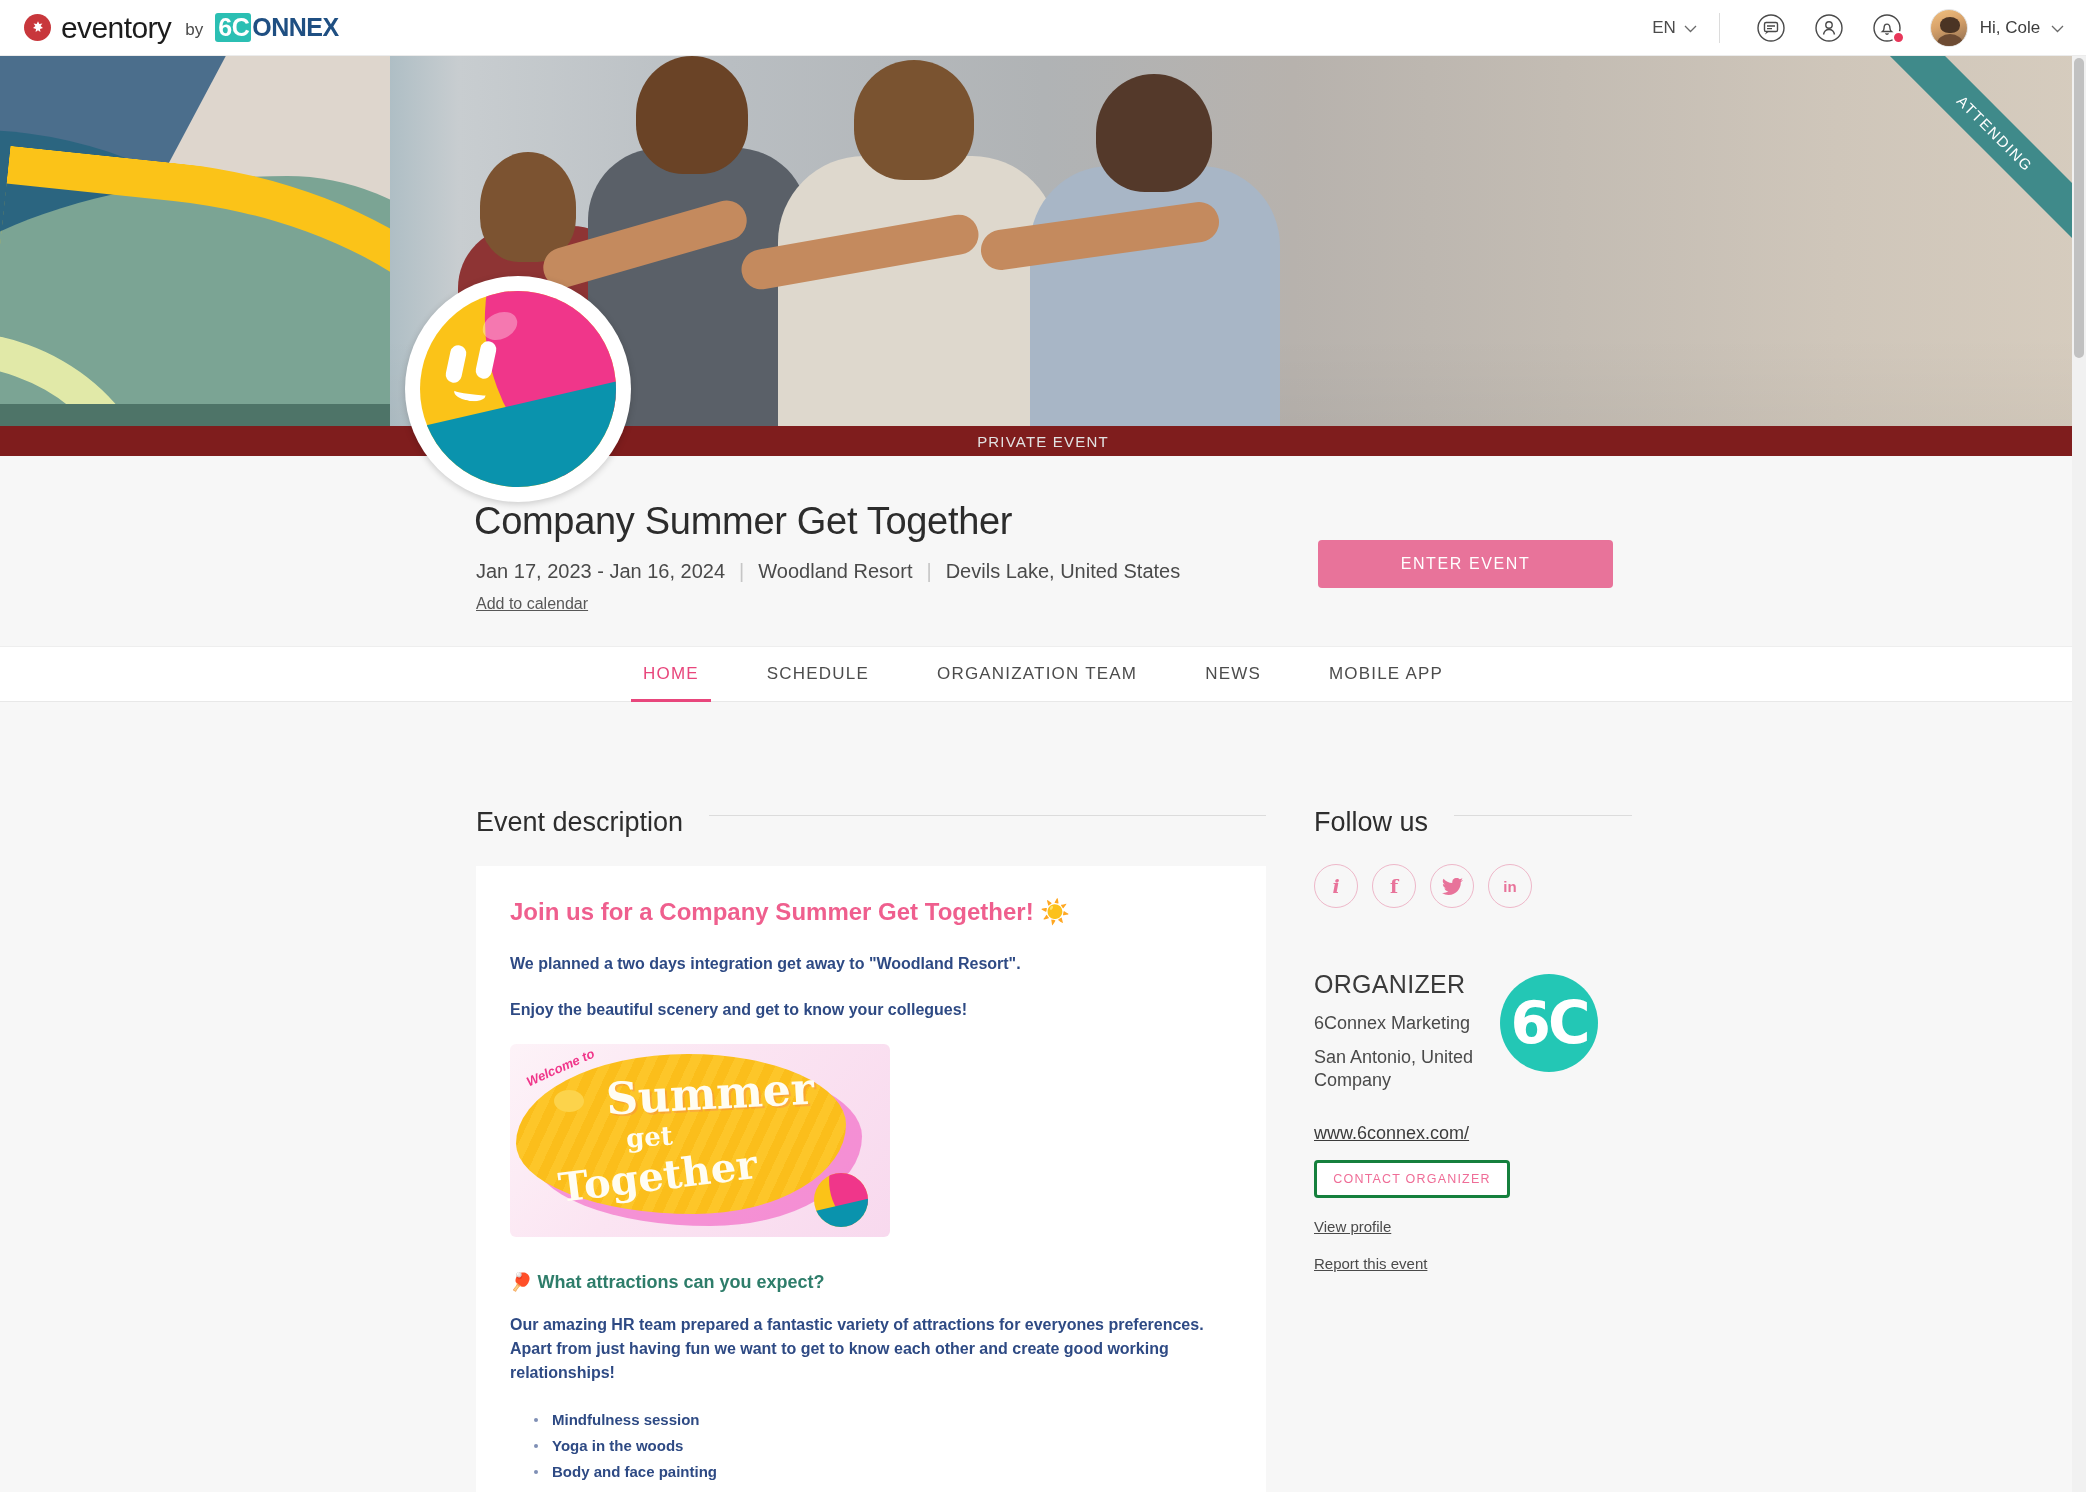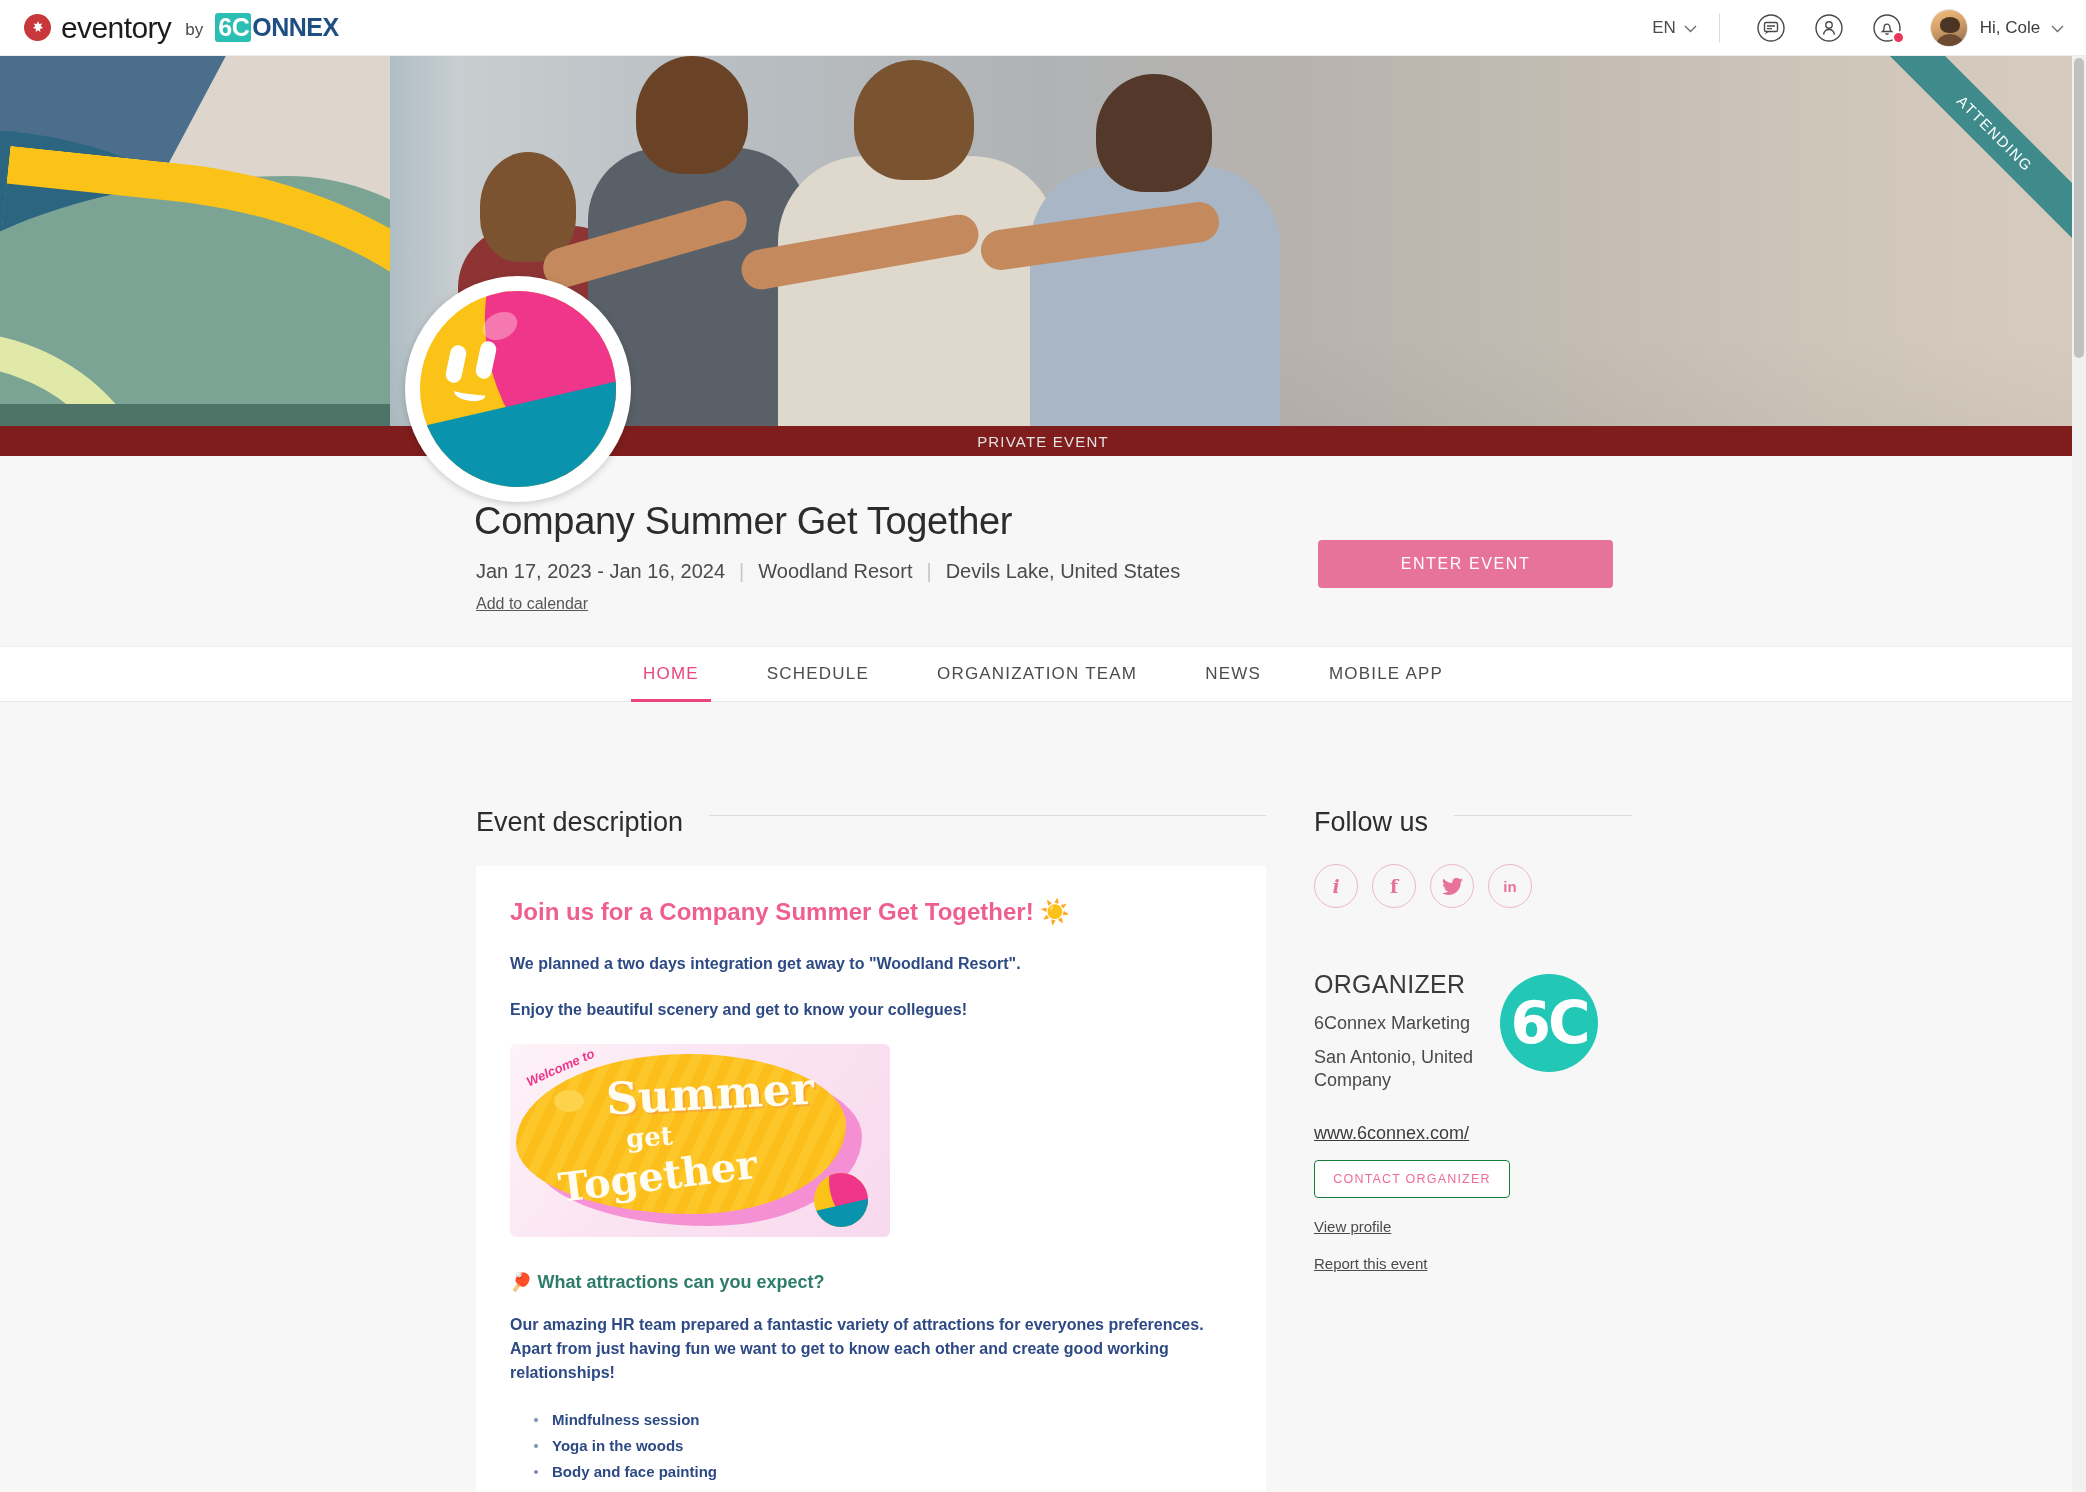--- a/index.html
+++ b/index.html
@@ -310,21 +310,21 @@
   .org-loc { font-size: 18px; color:#4a4a4a; margin-top: 12px; width: 170px; line-height:1.3; }
   .org-logo {
     position:absolute; right: 34px; top: 4px; width: 98px; height: 98px; border-radius:50%;
     background:#23c7b5; color:#fff; display:flex; align-items:center; justify-content:center;
     font-size: 58px; font-weight:bold; font-family:"DejaVu Sans", sans-serif; letter-spacing:-3px;
   }
   .org-url { display:inline-block; margin-top: 30px; font-size:18px; color:#3c3c3c;
     text-decoration: underline; cursor:pointer; }
   .contact-btn {
     display:flex; align-items:center; justify-content:center;
-    margin-top: 16px; width: 196px; height: 38px; border:1px solid #15803d;
+    margin-top: 16px; width: 196px; height: 38px; border:3px solid #15803d;
     border-radius:4px; color:#ef6d97; font-size: 12.5px; letter-spacing:1.2px;
     background:#fff; cursor:pointer; font-family:"Liberation Sans", sans-serif;
   }
   .small-link { display:block; margin-top: 20px; font-size:15px; color:#4a4a4a;
     text-decoration: underline; cursor:pointer; }
   .small-link.report { margin-top: 20px; }
 
   
   .scrollbar {
     position:absolute; right:0; top:56px; width: 14px; height: 1436px;

